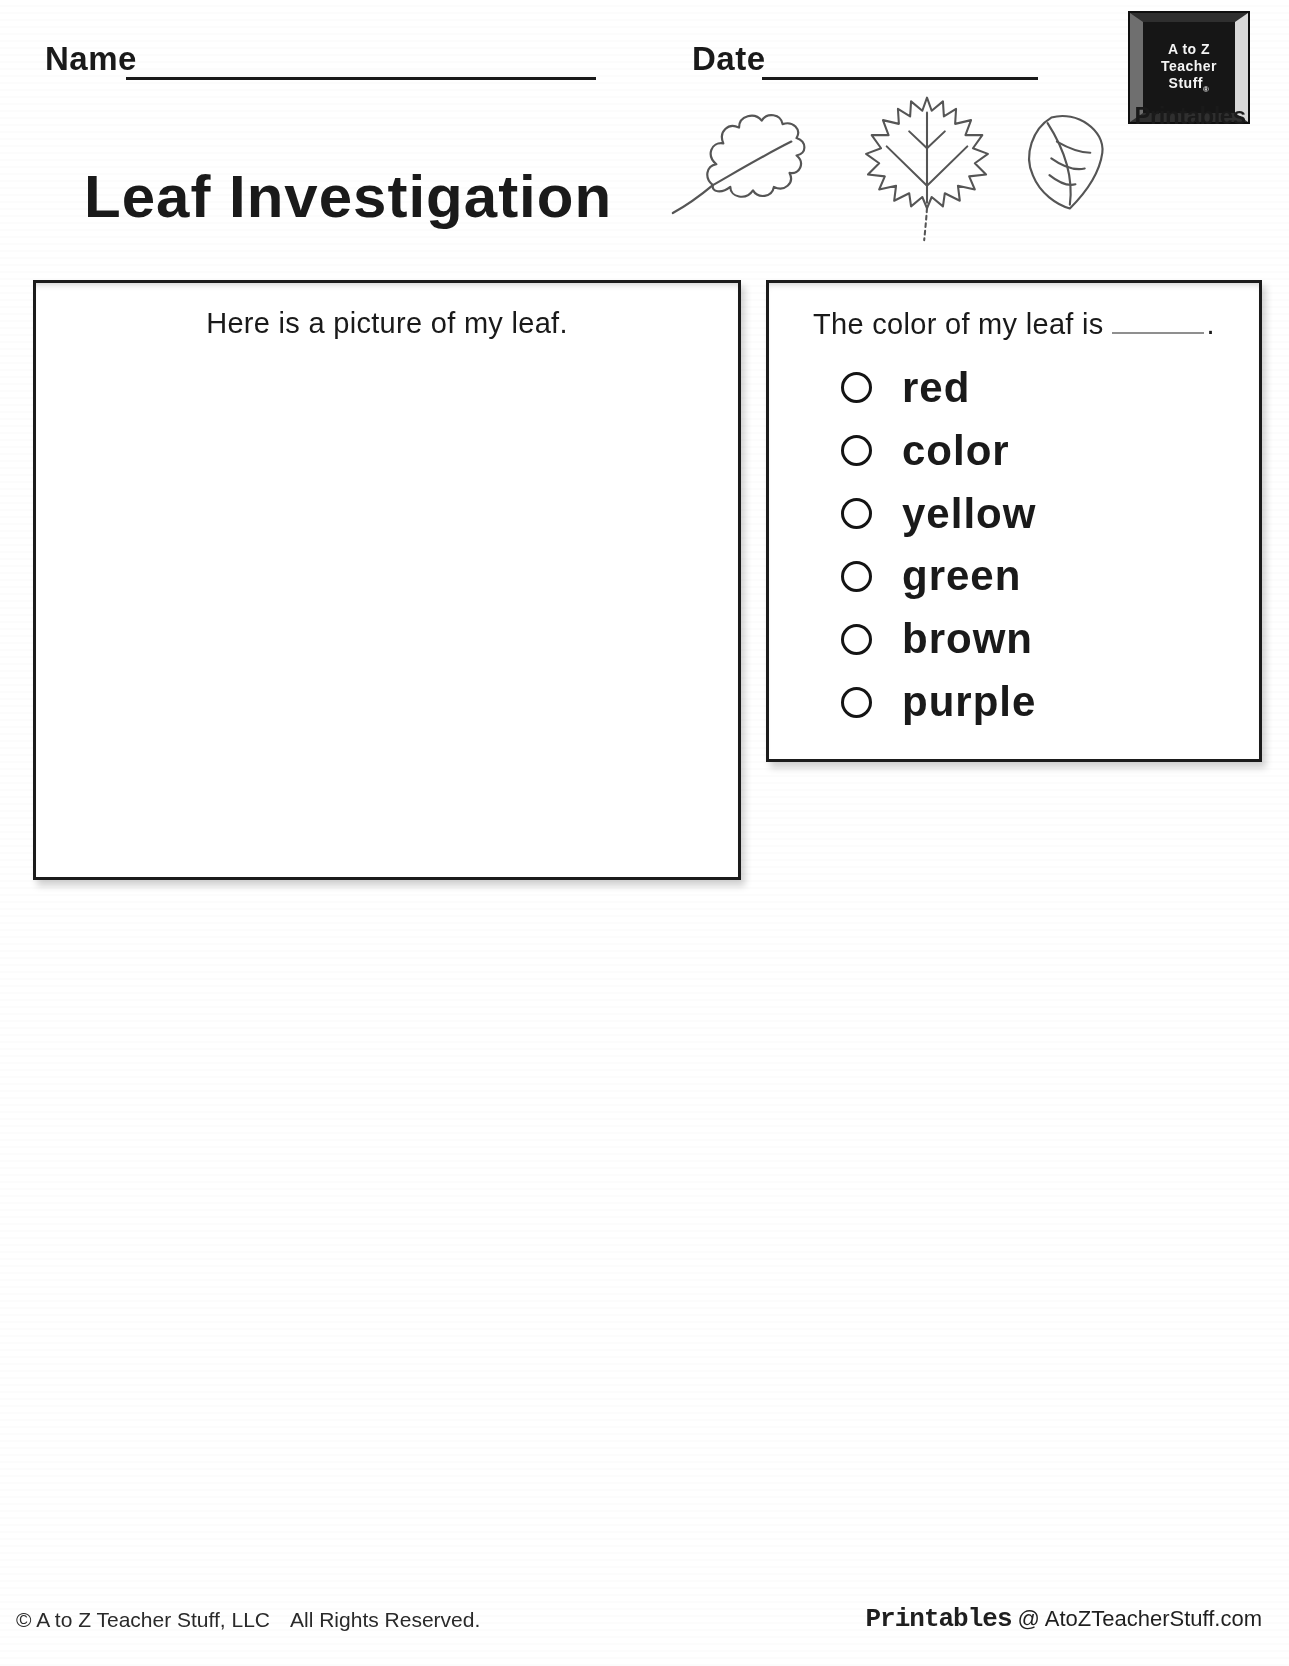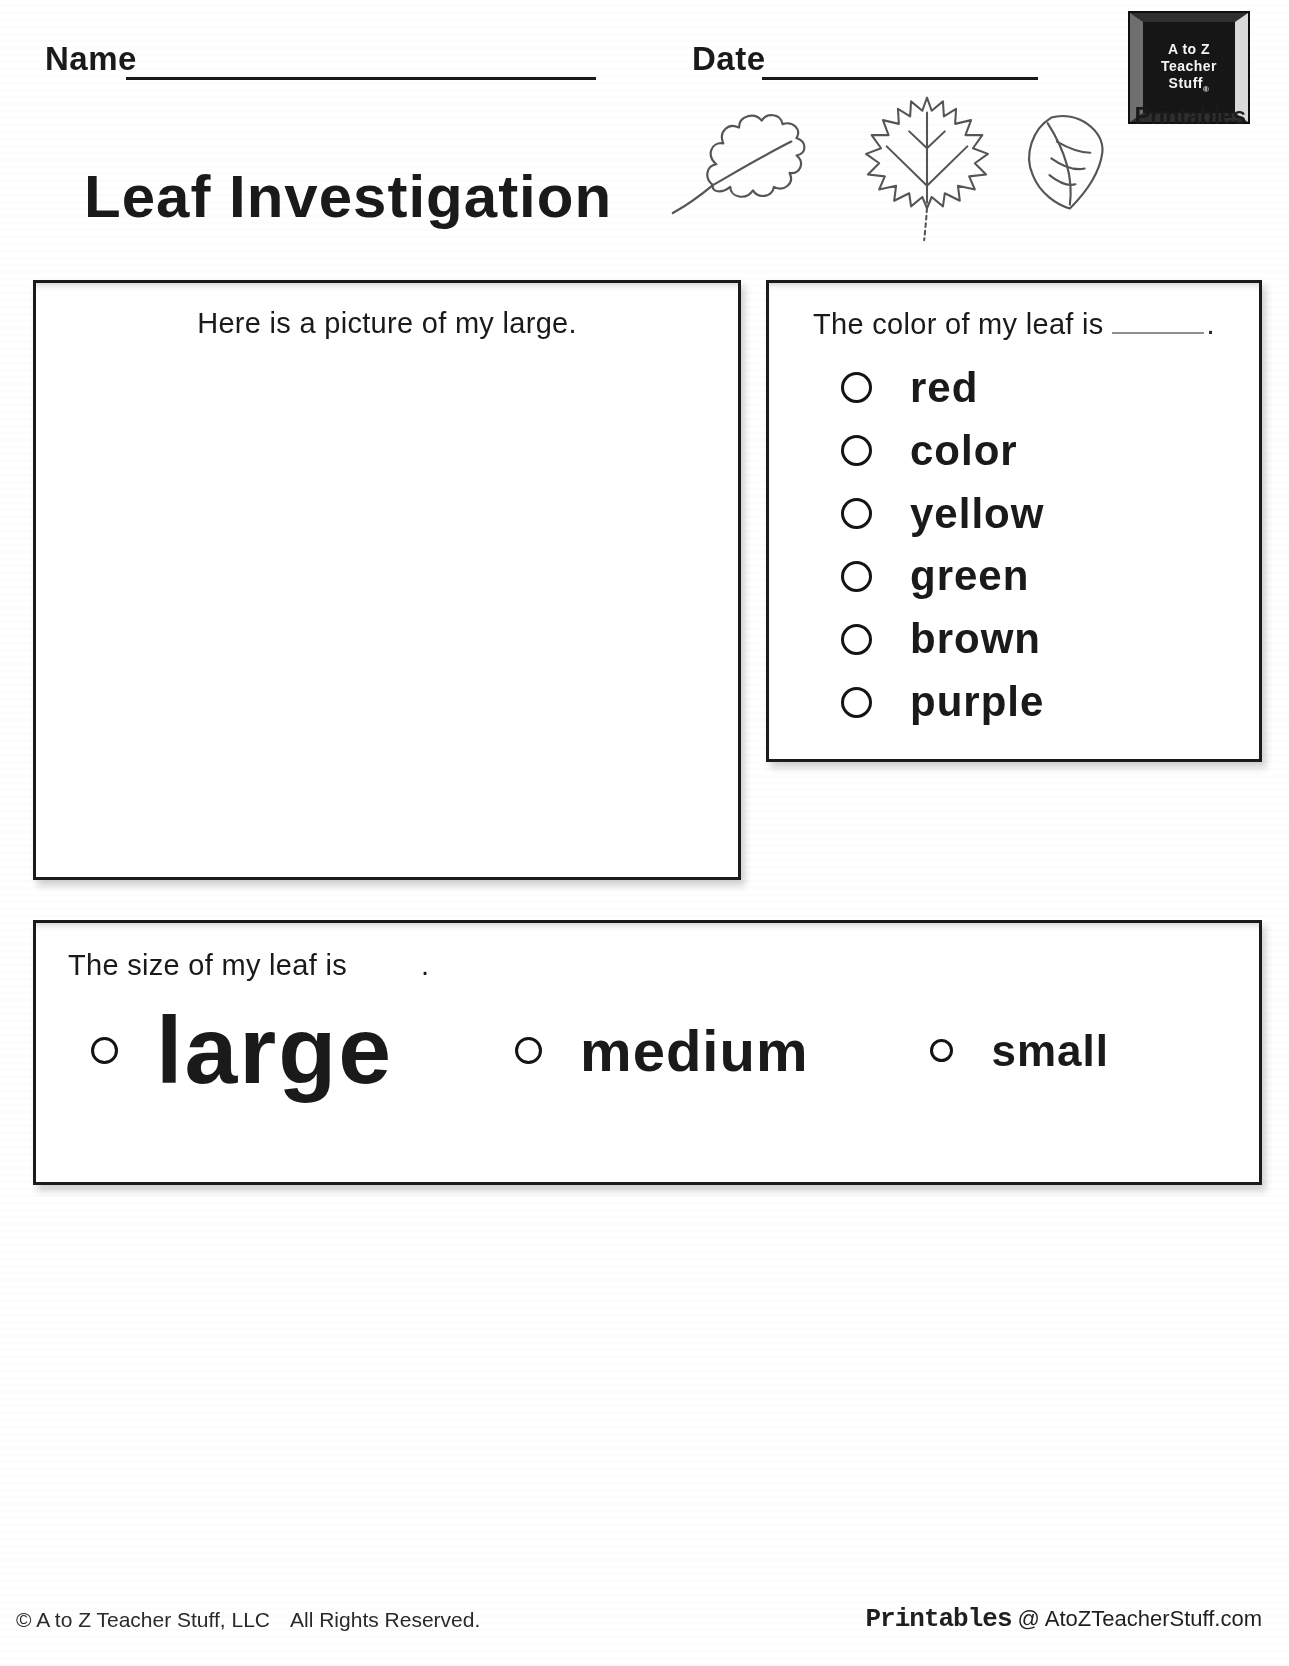--- a/index.html
+++ b/index.html
@@ -52,21 +52,21 @@
   .because-box { left:33px;  top:1222px; width:1229px; height:355px; }
 
   .box-prompt { font-size:29px; letter-spacing:.3px; }
   .picture-box .box-prompt { text-align:center; margin-top:24px; }
 
   .color-box .box-prompt { text-align:center; margin-top:22px; white-space:nowrap; }
   .blank-inline { display:inline-block; width:92px; height:1em; border-bottom:2px solid #8f8f8f;
                   vertical-align:baseline; margin:0 3px 0 8px; }
   .color-options { flex:1; display:flex; flex-direction:column; justify-content:space-evenly;
                    padding:8px 0 18px 72px; }
-  .color-option { display:flex; align-items:center; gap:38px; }
+  .color-option { display:flex; align-items:center; gap:30px; }
   .radio-circle { width:31px; height:31px; border:3.5px solid #141414; border-radius:50%;
                   background:transparent; flex:0 0 auto; }
   .color-option .option-label { font-size:42px; font-weight:700; letter-spacing:1px; }
 
   .size-box .box-prompt { margin:26px 0 0 32px; }
   .gap-blank { display:inline-block; width:74px; }
   .size-options { display:flex; align-items:center; justify-content:space-between;
                   padding:0 150px 0 55px; margin-top:14px; }
   .size-option { display:flex; align-items:center; gap:38px; }
   .size-option .radio-circle { width:27px; height:27px; border-width:3px; }
@@ -134,21 +134,21 @@
     <svg width="96" height="102" viewBox="0 0 100 110" fill="none" stroke="#555" stroke-width="2.3" stroke-linecap="round" stroke-linejoin="round">
       <path d="M32,6 C12,18 2,46 12,68 C20,88 38,100 52,104 C68,88 84,66 87,44 C90,20 60,-2 32,6 Z"></path>
       <path d="M28,12 C46,40 56,70 52,100"></path>
       <path d="M38,32 C52,40 64,44 74,44"></path>
       <path d="M32,50 C46,60 58,63 68,61"></path>
       <path d="M30,68 C40,76 50,80 58,78"></path>
     </svg>
   </div>
 
   <div class="wbox picture-box">
-    <div class="box-prompt">Here is a picture of my large.</div>
+    <div class="box-prompt">Here is a picture of my leaf.</div>
   </div>
 
   <div class="wbox color-box">
     <div class="box-prompt">
       <span>The color of my leaf is</span><span class="blank-inline"></span><span>.</span>
     </div>
     <div class="color-options">
       <div class="color-option">
         <span class="radio-circle"></span>
         <span class="option-label">red</span>
@@ -169,39 +169,20 @@
         <span class="radio-circle"></span>
         <span class="option-label">brown</span>
       </div>
       <div class="color-option">
         <span class="radio-circle"></span>
         <span class="option-label">purple</span>
       </div>
     </div>
   </div>
 
-  <div class="wbox size-box">
-    <div class="box-prompt">
-      <span>The size of my leaf is</span><span class="gap-blank"></span><span>.</span>
-    </div>
-    <div class="size-options">
-      <div class="size-option opt-large">
-        <span class="radio-circle"></span>
-        <span class="option-label">large</span>
-      </div>
-      <div class="size-option opt-medium">
-        <span class="radio-circle"></span>
-        <span class="option-label">medium</span>
-      </div>
-      <div class="size-option opt-small">
-        <span class="radio-circle"></span>
-        <span class="option-label">small</span>
-      </div>
-    </div>
-  </div>
 
 
   <div class="footer-left">
     <span>© A to Z Teacher Stuff, LLC</span><span class="rights">All Rights Reserved.</span>
   </div>
   <div class="footer-right">
     <span class="footer-brand">Printables</span><span>@ AtoZTeacherStuff.com</span>
   </div>
 
 </div>

